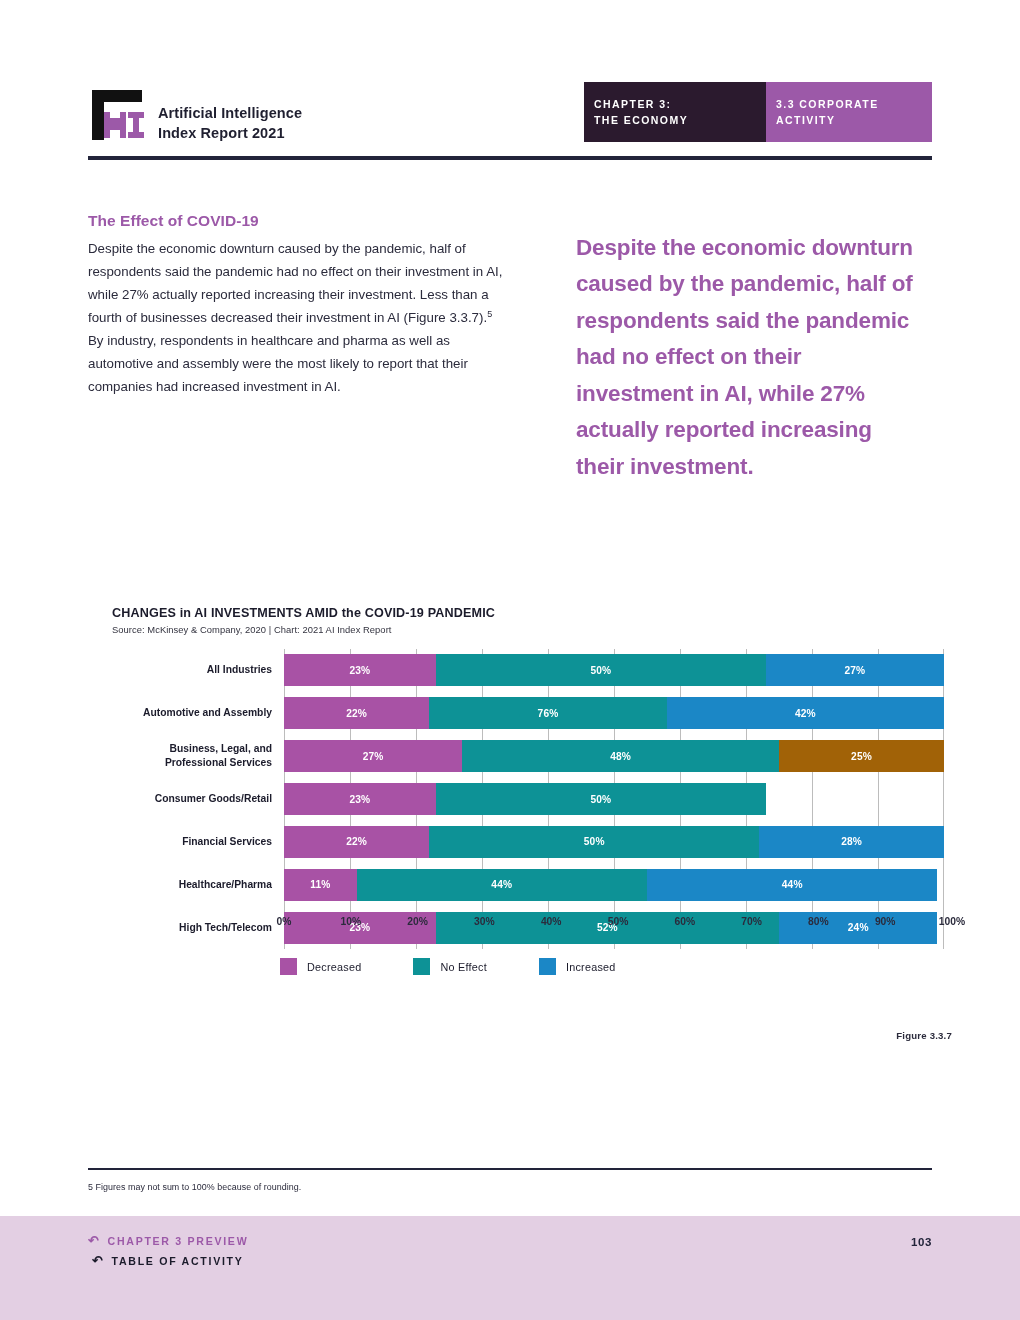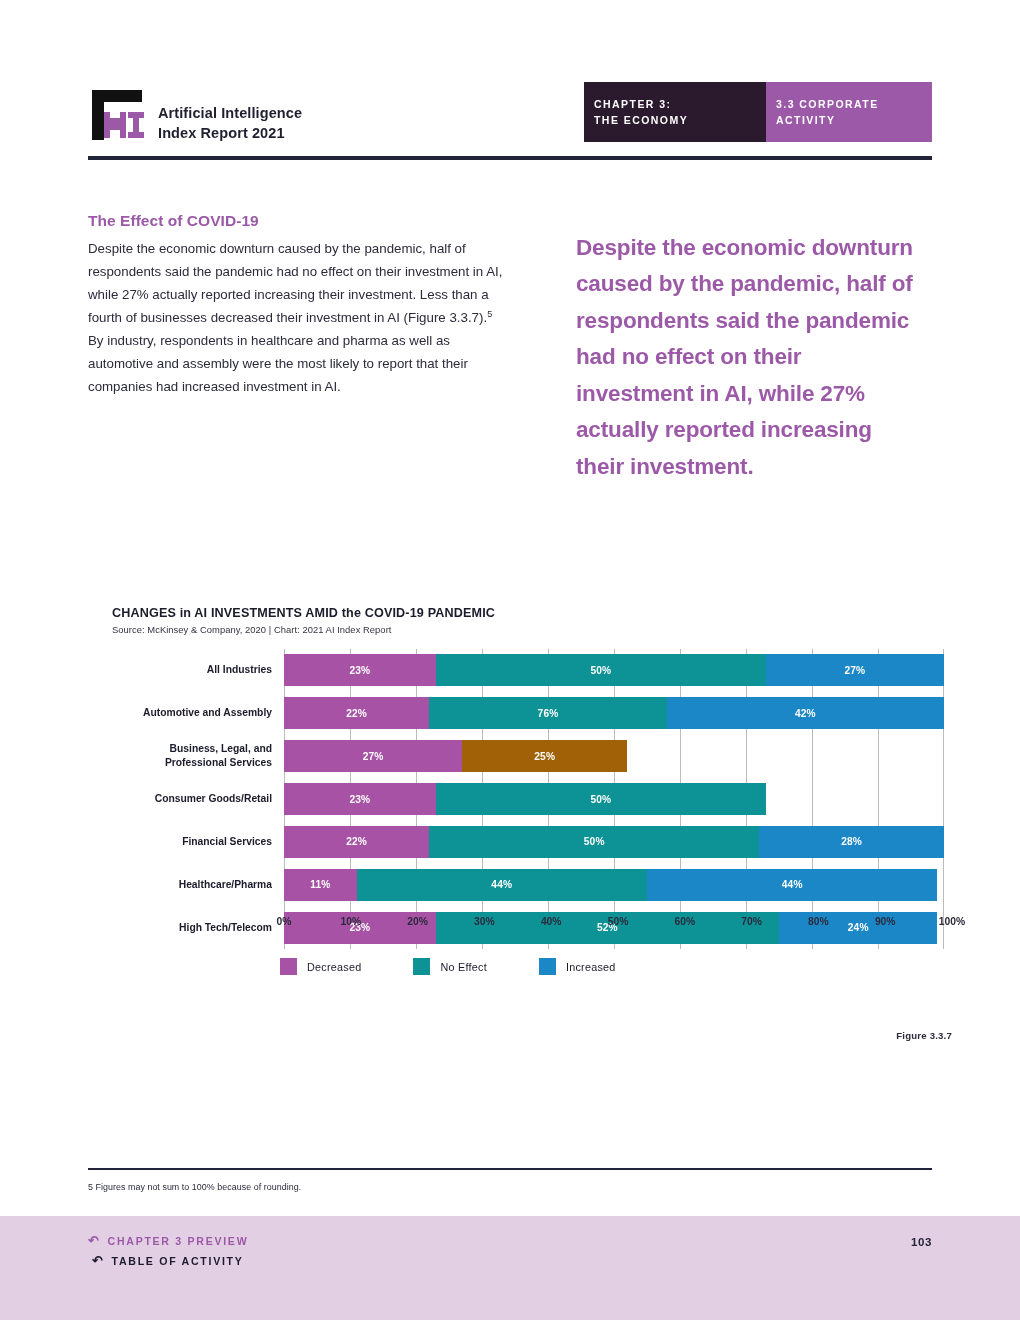--- a/index.html
+++ b/index.html
@@ -206,20 +206,21 @@
             <div class="seg" style="width: 50%; background: rgb(13, 146, 150);">50%</div>
             <div class="seg" style="width: 27%; background: rgb(27, 135, 198);">27%</div>
           </div>
           <div class="bar-row" style="top: 48.2857px; height: 32px;">
             <div class="seg" style="width: 22%; background: rgb(168, 82, 165);">22%</div>
             <div class="seg" style="width: 36%; background: rgb(13, 146, 150);">76%</div>
             <div class="seg" style="width: 42%; background: rgb(27, 135, 198);">42%</div>
           </div>
           <div class="bar-row" style="top: 91.1429px; height: 32px;">
             <div class="seg" style="width: 27%; background: rgb(168, 82, 165);">27%</div>
+            <div class="seg" style="width: 48%; background: rgb(13, 146, 150);">48%</div>
             <div class="seg" style="width: 25%; background: #a16207;">25%</div>
           </div>
           <div class="bar-row" style="top: 134px; height: 32px;">
             <div class="seg" style="width: 23%; background: rgb(168, 82, 165);">23%</div>
             <div class="seg" style="width: 50%; background: rgb(13, 146, 150);">50%</div>
           </div>
           <div class="bar-row" style="top: 176.857px; height: 32px;">
             <div class="seg" style="width: 22%; background: rgb(168, 82, 165);">22%</div>
             <div class="seg" style="width: 50%; background: rgb(13, 146, 150);">50%</div>
             <div class="seg" style="width: 28%; background: rgb(27, 135, 198);">28%</div>

